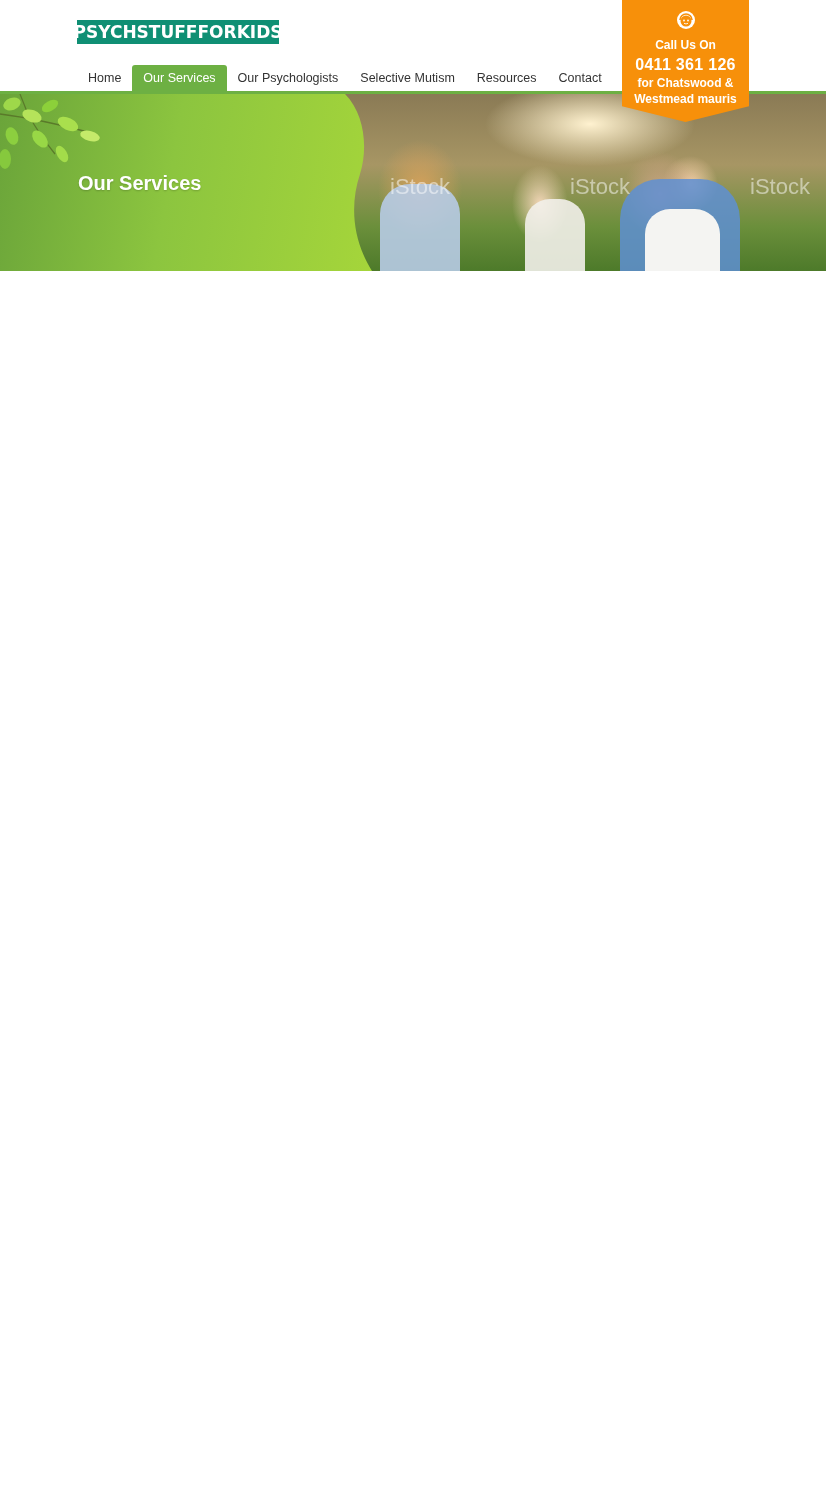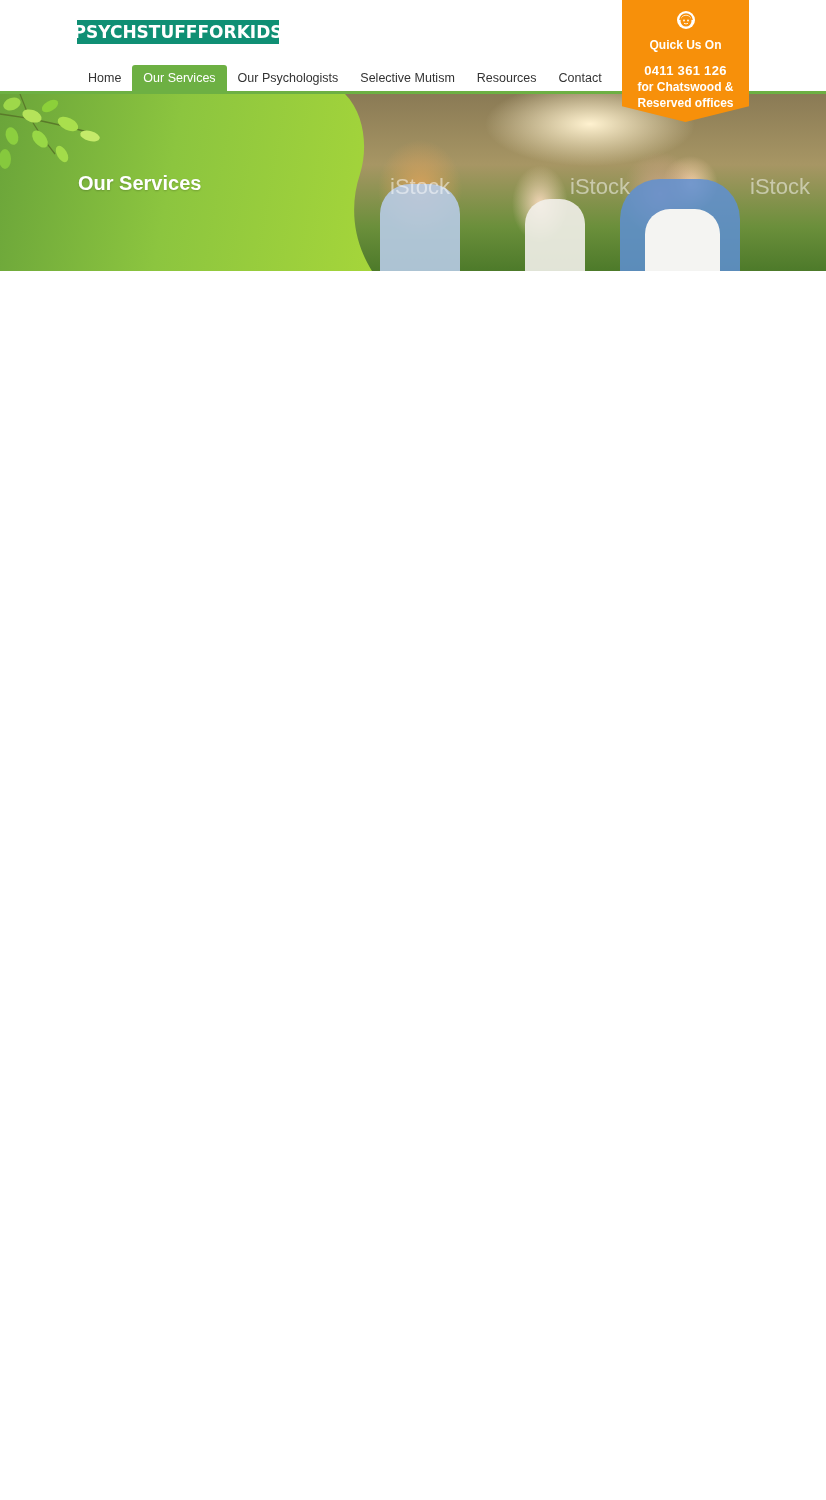--- a/index.html
+++ b/index.html
@@ -23,21 +23,21 @@
   .nav-item:first-child { padding-left: 11px; }
   .nav-rule { position: absolute; left: 0; right: 0; top: 91px; height: 3px; background: #6db043; }
 
   .callout {
     position: absolute; left: 622px; top: 0; width: 127px; height: 122px; z-index: 5;
     background: #f7900a; color: #fff; text-align: center;
     clip-path: polygon(0 0, 100% 0, 100% 87%, 50% 100%, 0 87%);
   }
   .callout .icon { margin-top: 10px; height: 22px; display: flex; justify-content: center; }
   .callout .l1 { font-size: 12px; font-weight: bold; margin-top: 6px; }
-  .callout .phone { font-size: 13px; font-weight: bold; margin-top: 11px; letter-spacing: 0.3px; }
+  .callout .phone { font-size: 16px; font-weight: bold; margin-top: 4px; letter-spacing: 0.3px; }
   .callout .l3 { font-size: 12px; font-weight: bold; line-height: 14px; margin-top: 2px; }
 
   
   .hero { position: relative; height: 177px; overflow: hidden; }
   .hero-photo {
     position: absolute; left: 340px; top: 0; right: 0; bottom: 0;
     background:
       radial-gradient(ellipse 60px 70px at 80px 95px, #d7a15c 0%, rgba(215,161,92,0) 70%),
       radial-gradient(ellipse 40px 55px at 200px 110px, #f3d6b8 0%, rgba(243,214,184,0) 70%),
       radial-gradient(ellipse 55px 60px at 320px 100px, #cfa587 0%, rgba(207,165,135,0) 70%),
@@ -143,24 +143,24 @@
   <div class="icon">
     <svg width="20" height="20" viewBox="0 0 20 20">
       <circle cx="10" cy="10" r="9" fill="#fff"></circle>
       <circle cx="10" cy="11" r="5.5" fill="#f7900a"></circle>
       <path d="M4 10 A6 6 0 0 1 16 10" stroke="#f7900a" stroke-width="1.6" fill="none"></path>
       <circle cx="8" cy="10.5" r="0.9" fill="#fff"></circle>
       <circle cx="12" cy="10.5" r="0.9" fill="#fff"></circle>
       <path d="M8 13.3 Q10 14.6 12 13.3" stroke="#fff" stroke-width="0.9" fill="none"></path>
     </svg>
   </div>
-  <div class="l1">Quick Us On</div>
+  <div class="l1">Call Us On</div>
   <div class="phone">0411 361 126</div>
   <div class="l3">for Chatswood &amp;</div>
-  <div class="l3">Reserved offices</div>
+  <div class="l3">Westmead mauris</div>
 </div>
 
 <div class="hero">
   <div class="hero-photo">
     <div class="shirt1"></div>
       <div class="shirt2"></div>
       <div class="shirt3"></div>
       <div class="shirt4"></div>
     <span class="watermark" style="left:50px;top:80px;font-size:22px;">iStock</span>
     <span class="watermark" style="left:230px;top:80px;font-size:22px;">iStock</span>

